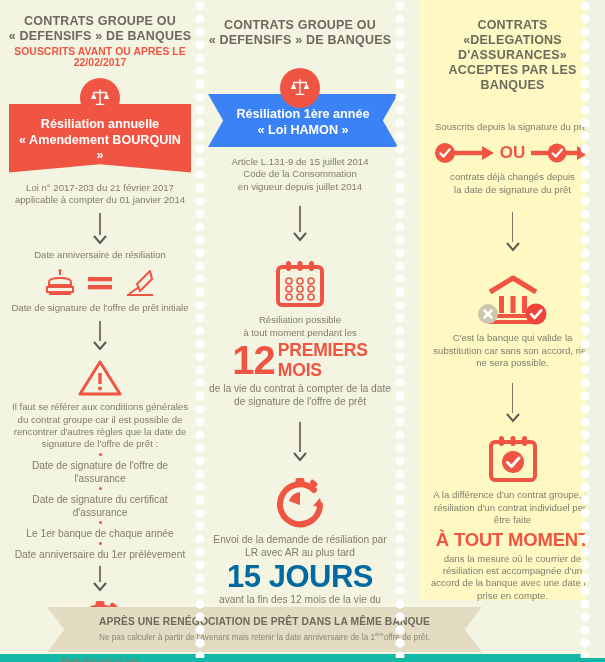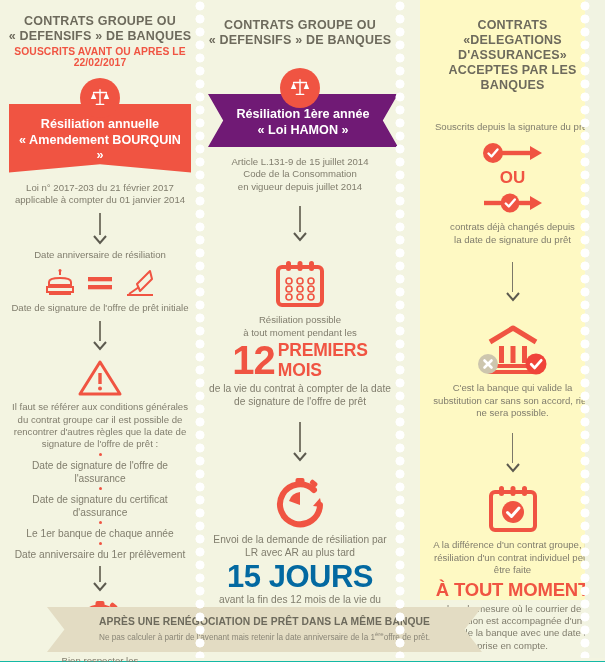--- a/index.html
+++ b/index.html
@@ -6,21 +6,21 @@
   html, body {
     width: 605px; height: 662px;
     font-family: "Liberation Sans", sans-serif;
     background: #f3f4e1;
     overflow: hidden;
   }
   #page {
     position: relative;
     width: 605px; height: 662px;
     background: #f3f4e1;
-    border-bottom: 1px solid #14b8a6;
+    border-bottom: 8px solid #14b8a6;
   }
 
   
   .col {
     position: absolute;
     top: 0;
     height: 600px;
     padding: 10px 8px 0 8px;
     text-align: center;
   }
@@ -77,42 +77,42 @@
     position: relative; z-index: 2;
     background: #f05442; color: #fff;
     padding: 13px 6px 9px 6px;
     width: 182px; margin: 0 auto;
     font-weight: bold; font-size: 12.6px; line-height: 15.5px;
     clip-path: polygon(0 0, 100% 0, 100% 100%, 50% 88%, 0 100%);
     text-align: center;
   }
   .banner2wrap { position: relative; width: 190px; margin: 0 auto; z-index: 2; }
   .banner2 {
-    background: #701a75; color: #fff;
+    background: #3b82f6; color: #fff;
     padding: 13px 20px 9px 20px;
     font-weight: bold; font-size: 12.6px; line-height: 15.5px;
     clip-path: polygon(0 0, 100% 0, 92% 50%, 100% 100%, 0 100%, 8% 50%);
   }
   .banner-sub { margin-top: 9px; }
 
   
   .arrow { margin: 7px auto; display: block; }
   .vline { width: 1.4px; background: #7b7869; margin: 0 auto; }
 
   
   .dotlist { margin-top: 1px; }
   .dotlist .sep {
     width: 3px; height: 3px; border-radius: 50%;
     background: #f05442; margin: 2.5px auto;
   }
 
   
   .ou-row {
     display: flex; align-items: center; justify-content: center;
-    gap: 4px; margin: 9px 0 7px 0; flex-direction: column;
+    gap: 4px; margin: 9px 0 7px 0;
   }
   .ou-word { color: #f05442; font-weight: bold; font-size: 17px; }
 
   
   #footer {
     position: absolute; left: 47px; top: 607px;
     width: 435px; height: 45px;
     background: #e3dcc3;
     clip-path: polygon(0 0, 100% 0, 96% 50%, 100% 100%, 0 100%, 4% 50%);
     text-align: center; padding-top: 9px;

